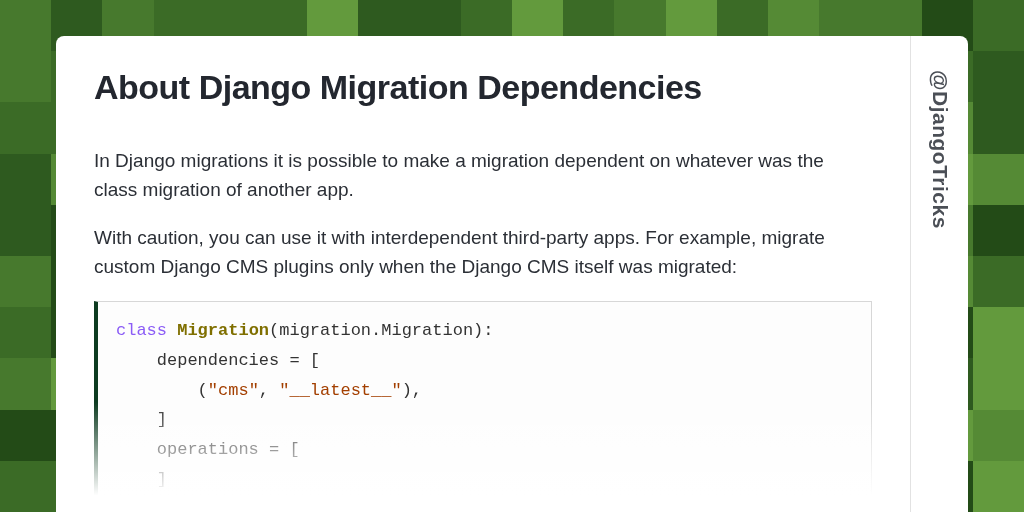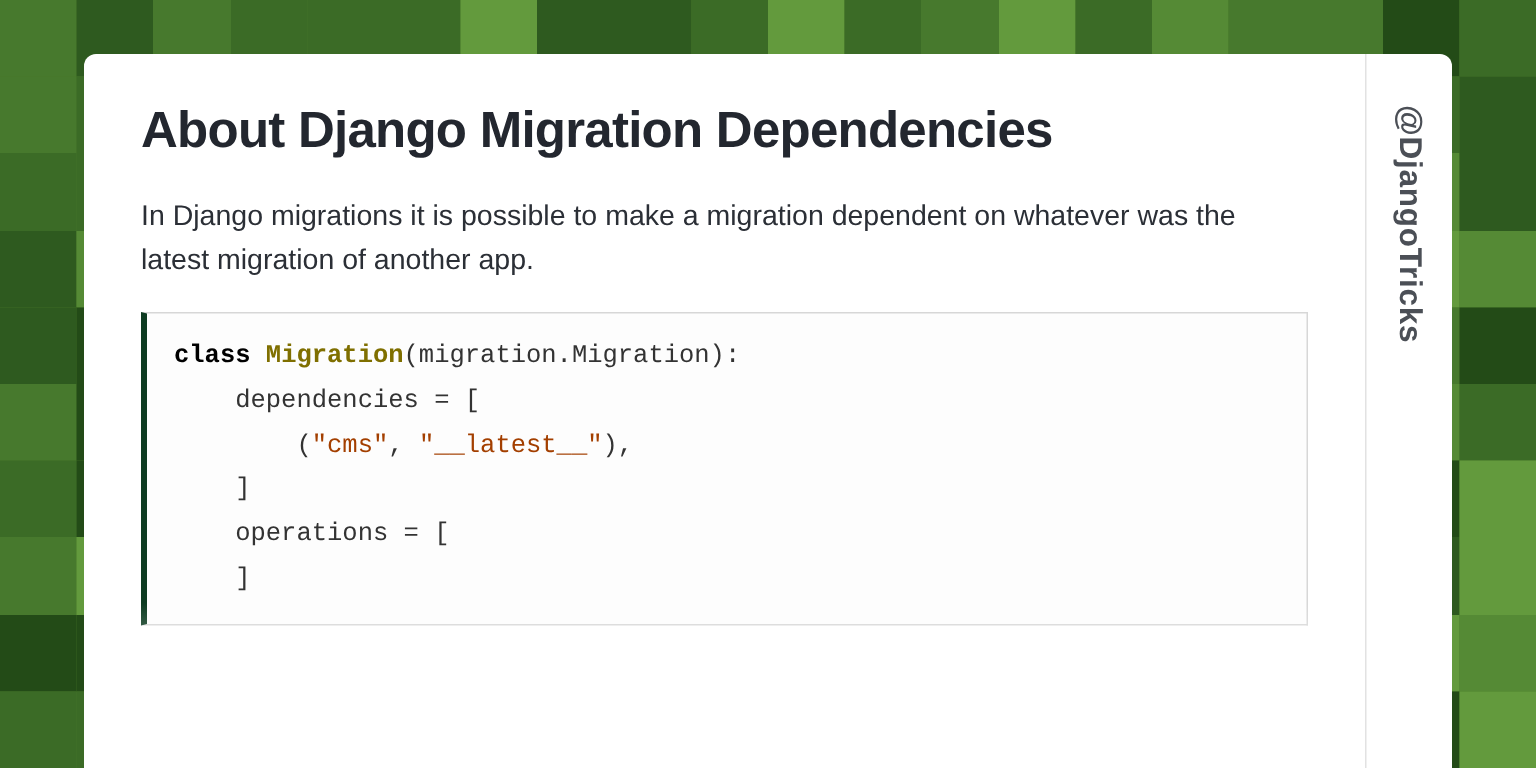--- a/index.html
+++ b/index.html
@@ -51,21 +51,21 @@
       bottom: 0;
       height: 110px;
       background: linear-gradient(to bottom, rgba(255,255,255,0) 0%, rgba(255,255,255,1) 85%);
       pointer-events: none;
       z-index: 2;
     }
     h1 {
       font-size: 34px;
       font-weight: 900;
       color: #23272f;
-      margin-bottom: 24px;
+      margin-bottom: 40px;
       letter-spacing: -0.5px;
       font-family: 'Arial Black', 'Segoe UI', sans-serif;
     }
     p {
       font-size: 19px;
       line-height: 1.5;
       color: #2b2f36;
       margin-bottom: 20px;
     }
     .code-block {
@@ -73,21 +73,21 @@
       border-left: 4px solid #0d3b21;
       background: #fdfdfd;
       padding: 14px 18px;
       font-family: 'Consolas', 'Courier New', monospace;
       font-size: 17px;
       line-height: 1.75;
       color: #333;
       white-space: pre;
       overflow: hidden;
     }
-    .kw { color: #000000; font-weight: bold; }
+    .kw { color: #8b5cf6; font-weight: normal; }
     .cls { color: #7f6f00; font-weight: bold; }
     .str { color: #a33f00; }
     .sidebar {
       width: 58px;
       border-left: 1px solid #e2e2e2;
       display: flex;
       align-items: flex-start;
       justify-content: center;
       padding-top: 34px;
     }
@@ -303,21 +303,22 @@
     <div class="bg-cell" style="background: rgb(85, 138, 53);"></div>
     <div class="bg-cell" style="background: rgb(85, 138, 53);"></div>
     <div class="bg-cell" style="background: rgb(46, 90, 31);"></div>
     <div class="bg-cell" style="background: rgb(35, 75, 23);"></div>
     <div class="bg-cell" style="background: rgb(99, 154, 61);"></div>
   </div>
 
 <div class="card">
   <div class="content">
     <h1>About Django Migration Dependencies</h1>
-    <p>In Django migrations it is possible to make a migration dependent on whatever was the latest migration of another app.</p>
+    <p>In Django migrations it is possible to make a migration dependent on whatever was the class migration of another app.</p>
+    <p>With caution, you can use it with interdependent third-party apps. For example, migrate custom Django CMS plugins only when the Django CMS itself was migrated:</p>
     <div class="code-block"><span class="kw">class</span> <span class="cls">Migration</span><span>(migration.Migration):</span>
 <span>    dependencies = [</span>
 <span>        (</span><span class="str">"cms"</span><span>, </span><span class="str">"__latest__"</span><span>),</span>
 <span>    ]</span>
 <span>    operations = [</span>
 <span>    ]</span></div>
     <div class="fade"></div>
   </div>
   <div class="sidebar">
     <div class="handle">@DjangoTricks</div>

